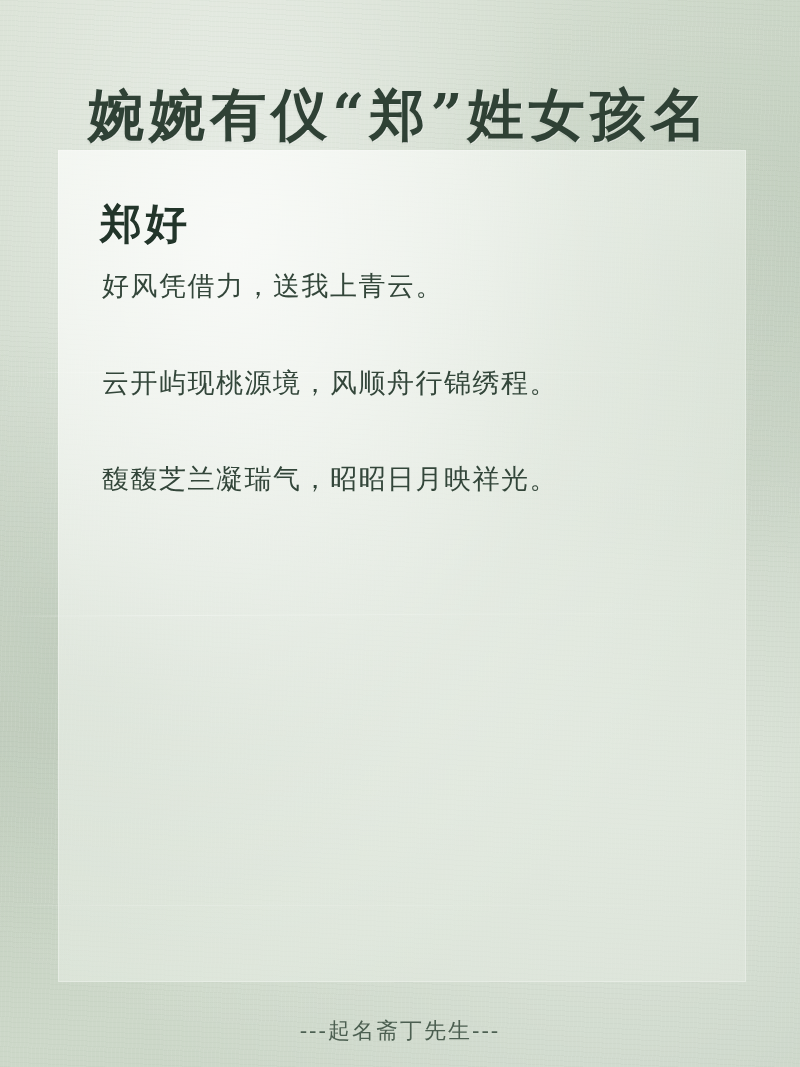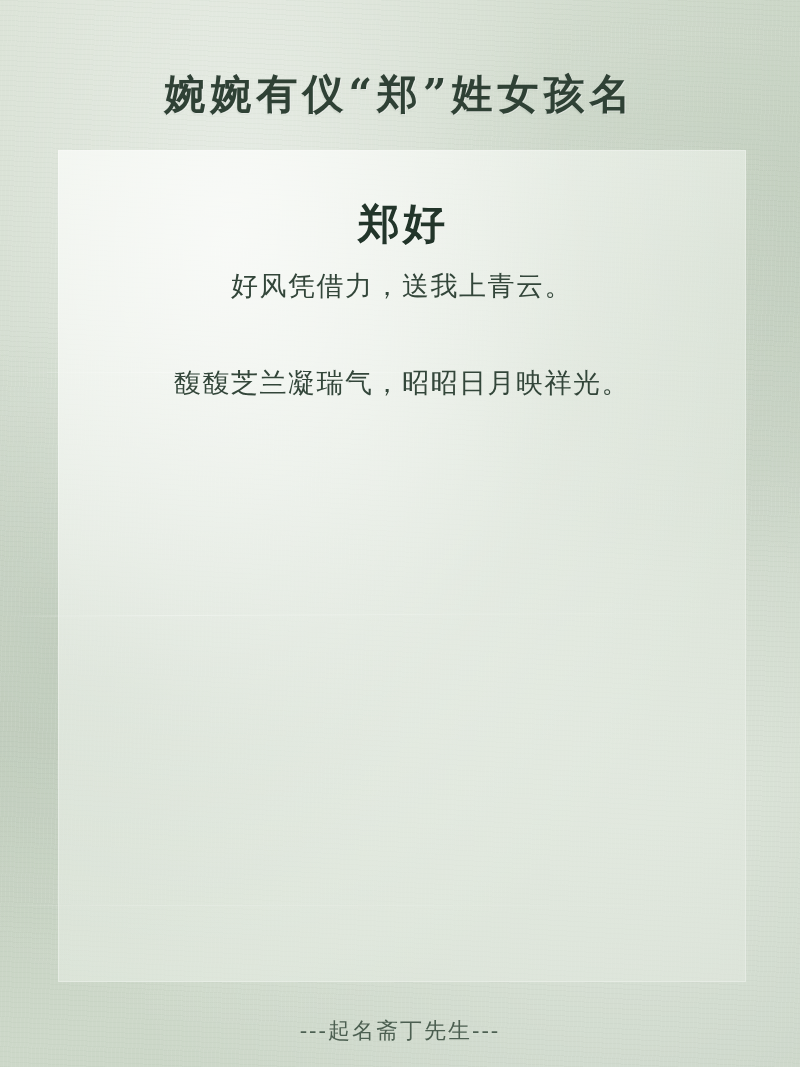--- a/index.html
+++ b/index.html
@@ -47,61 +47,60 @@
   .crease.c1 { top: 372px; }
   .crease.c2 { top: 614px; transform: rotate(-0.25deg); }
   .crease.c3 { top: 905px; opacity: .6; }
 
   .title {
     position: absolute;
     top: 44px;
     left: 0;
     width: 800px;
     text-align: center;
-    font-size: 41px;
+    font-size: 56px;
     line-height: 1.15;
     letter-spacing: 5px;
     font-weight: 700;
     color: #2f4135;
     font-family: "DejaVu Serif", "Liberation Serif", serif;
     text-shadow: 1px 1px 0 rgba(255,255,255,0.45), 0 1px 2px rgba(60,80,60,0.18);
   }
 
   .card {
     position: absolute;
     left: 58px;
     top: 150px;
     width: 688px;
     height: 832px;
     box-sizing: border-box;
     padding: 46px 40px 13px 40px;
     background:
       radial-gradient(ellipse at 25% 12%, rgba(255,255,255,0.66) 0%, rgba(255,255,255,0.18) 48%, rgba(255,255,255,0.05) 75%),
       linear-gradient(150deg, rgba(241,245,238,0.72) 0%, rgba(229,236,226,0.62) 45%, rgba(223,231,220,0.60) 100%);
     box-shadow: 0 0 0 1px rgba(255,255,255,0.28) inset;
-    text-align: center;
   }
 
   .entry { margin-bottom: 56px; }
   .entry:last-child { margin-bottom: 0; }
 
   .entry-name {
     font-size: 42px;
     font-weight: 700;
     color: #22352a;
     letter-spacing: 3px;
     margin: 0 0 14px 2px;
     font-family: "DejaVu Serif", "Liberation Serif", serif;
     text-shadow: 0 1px 0 rgba(255,255,255,0.4);
   }
   .entry-line {
     font-size: 27px;
     color: #33463a;
     letter-spacing: 1.5px;
-    margin: 12px;
+    margin: 4px;
     line-height: 1.5;
     font-family: "DejaVu Serif", "Liberation Serif", serif;
   }
 
   .footer {
     position: absolute;
     left: 0;
     top: 1016px;
     width: 800px;
     text-align: center;
@@ -123,20 +122,21 @@
   <h1 class="title">婉婉有仪“郑”姓女孩名</h1>
 
   <div class="card">
 
     <div class="entry">
       <div class="entry-name">郑好</div>
       <p class="entry-line">好风凭借力，送我上青云。</p>
     </div>
 
     <div class="entry">
+      <p class="entry-line">云开屿现桃源境，风顺舟行锦绣程。</p>
     </div>
 
     <div class="entry">
       <p class="entry-line">馥馥芝兰凝瑞气，昭昭日月映祥光。</p>
     </div>
 
     <div class="entry">
     </div>
 
   </div>

